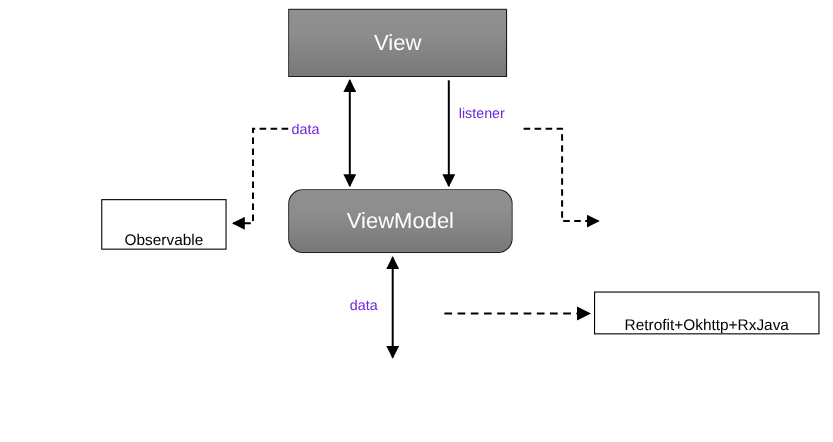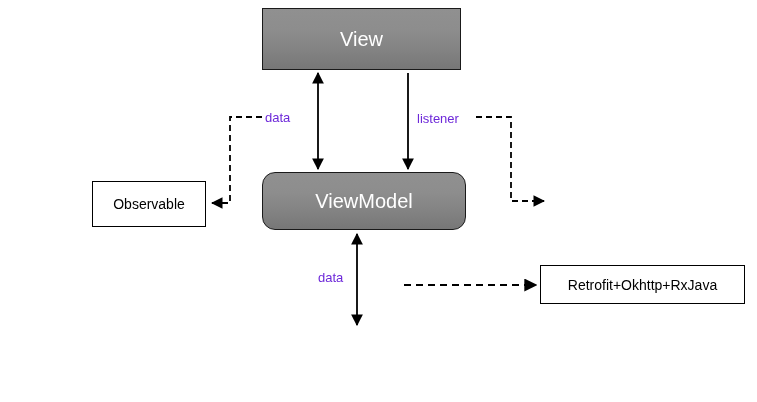--- a/index.html
+++ b/index.html
@@ -37,20 +37,21 @@
     border: 1px solid #1a1a1a;
     background: linear-gradient(to bottom, #909090 0%, #8d8d8d 35%, #828282 70%, #777777 100%);
     color: #ffffff;
     font-size: 20px;
   }
   .node-white {
     border: 1px solid #000000;
     background: #ffffff;
     color: #000000;
     font-size: 14px;
+    align-items: flex-end;
   }
   .edge-label {
     position: absolute;
     font-size: 13px;
     color: #6d28d9;
     white-space: nowrap;
     background: #ffffff;
     padding: 0 2px;
     line-height: 16px;
   }
@@ -111,17 +112,17 @@
     <span>Observable</span>
   </div>
 
 
   <div class="node-box node-white" style="left:540px; top:265px; width:205px; height:39px;">
     <span>Retrofit+Okhttp+RxJava</span>
   </div>
 
   <span class="edge-label" style="left:263px; top:110px;">data</span>
 
-  <span class="edge-label" style="left:415px; top:111px;">listener</span>
+  <span class="edge-label" style="left:415px; top:95px;">listener</span>
 
   <span class="edge-label" style="left:316px; top:270px;">data</span>
 
 </div>
 
 </body></html>

